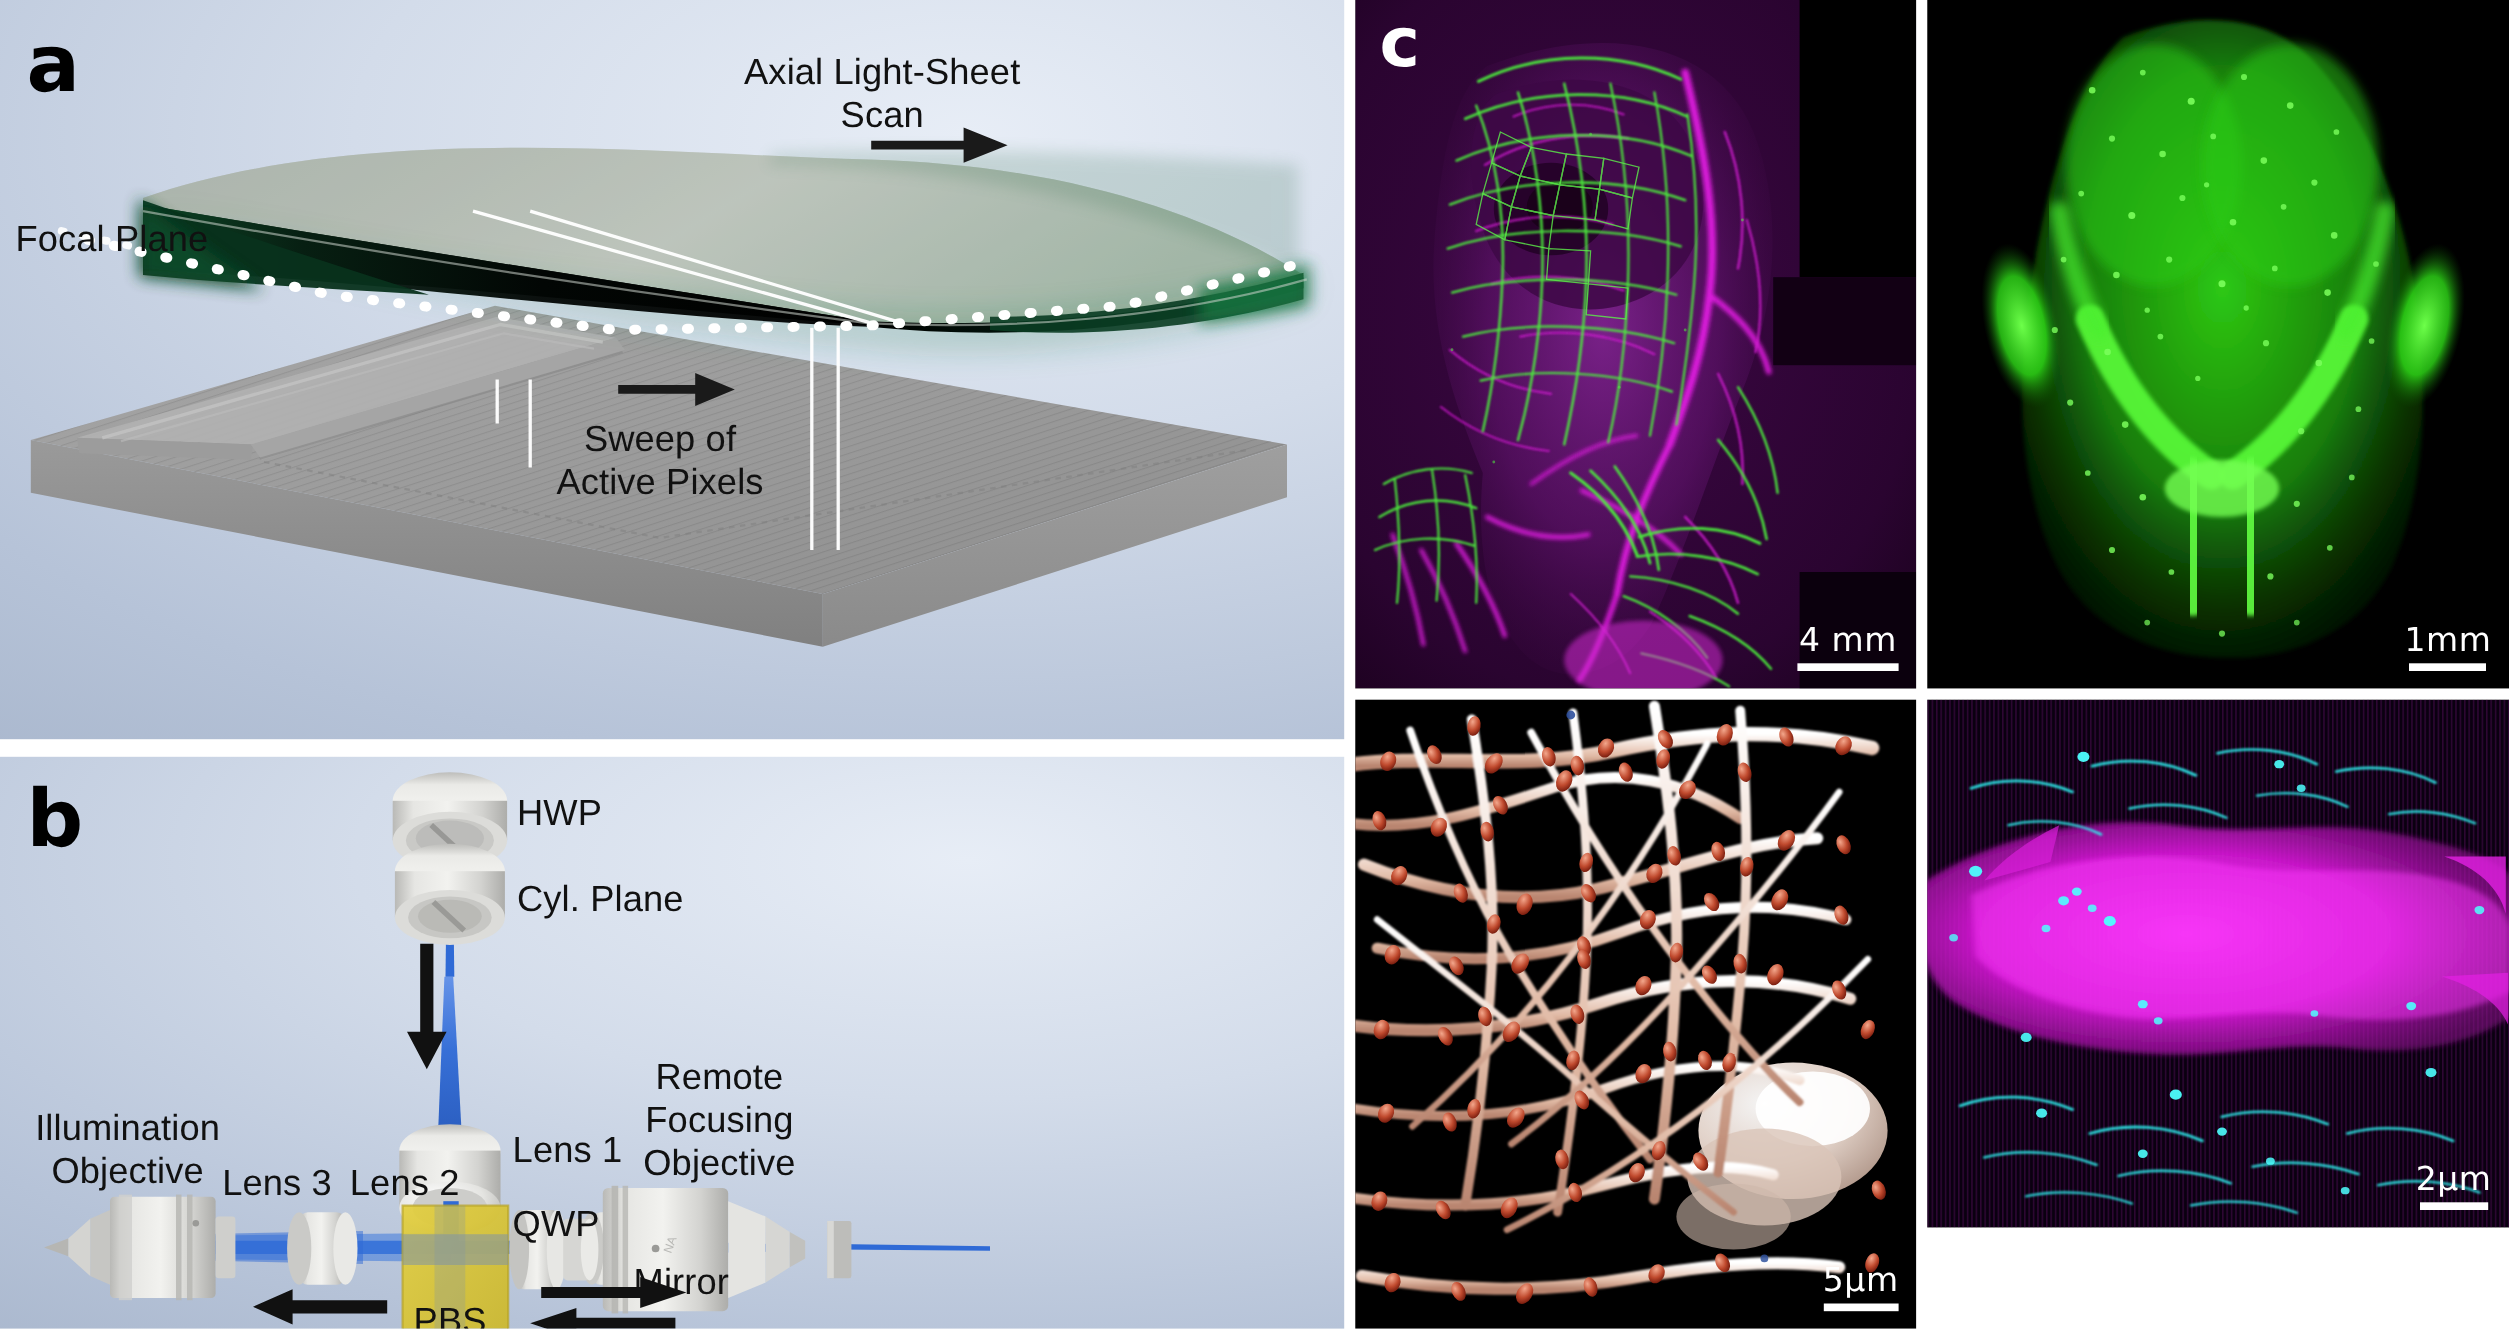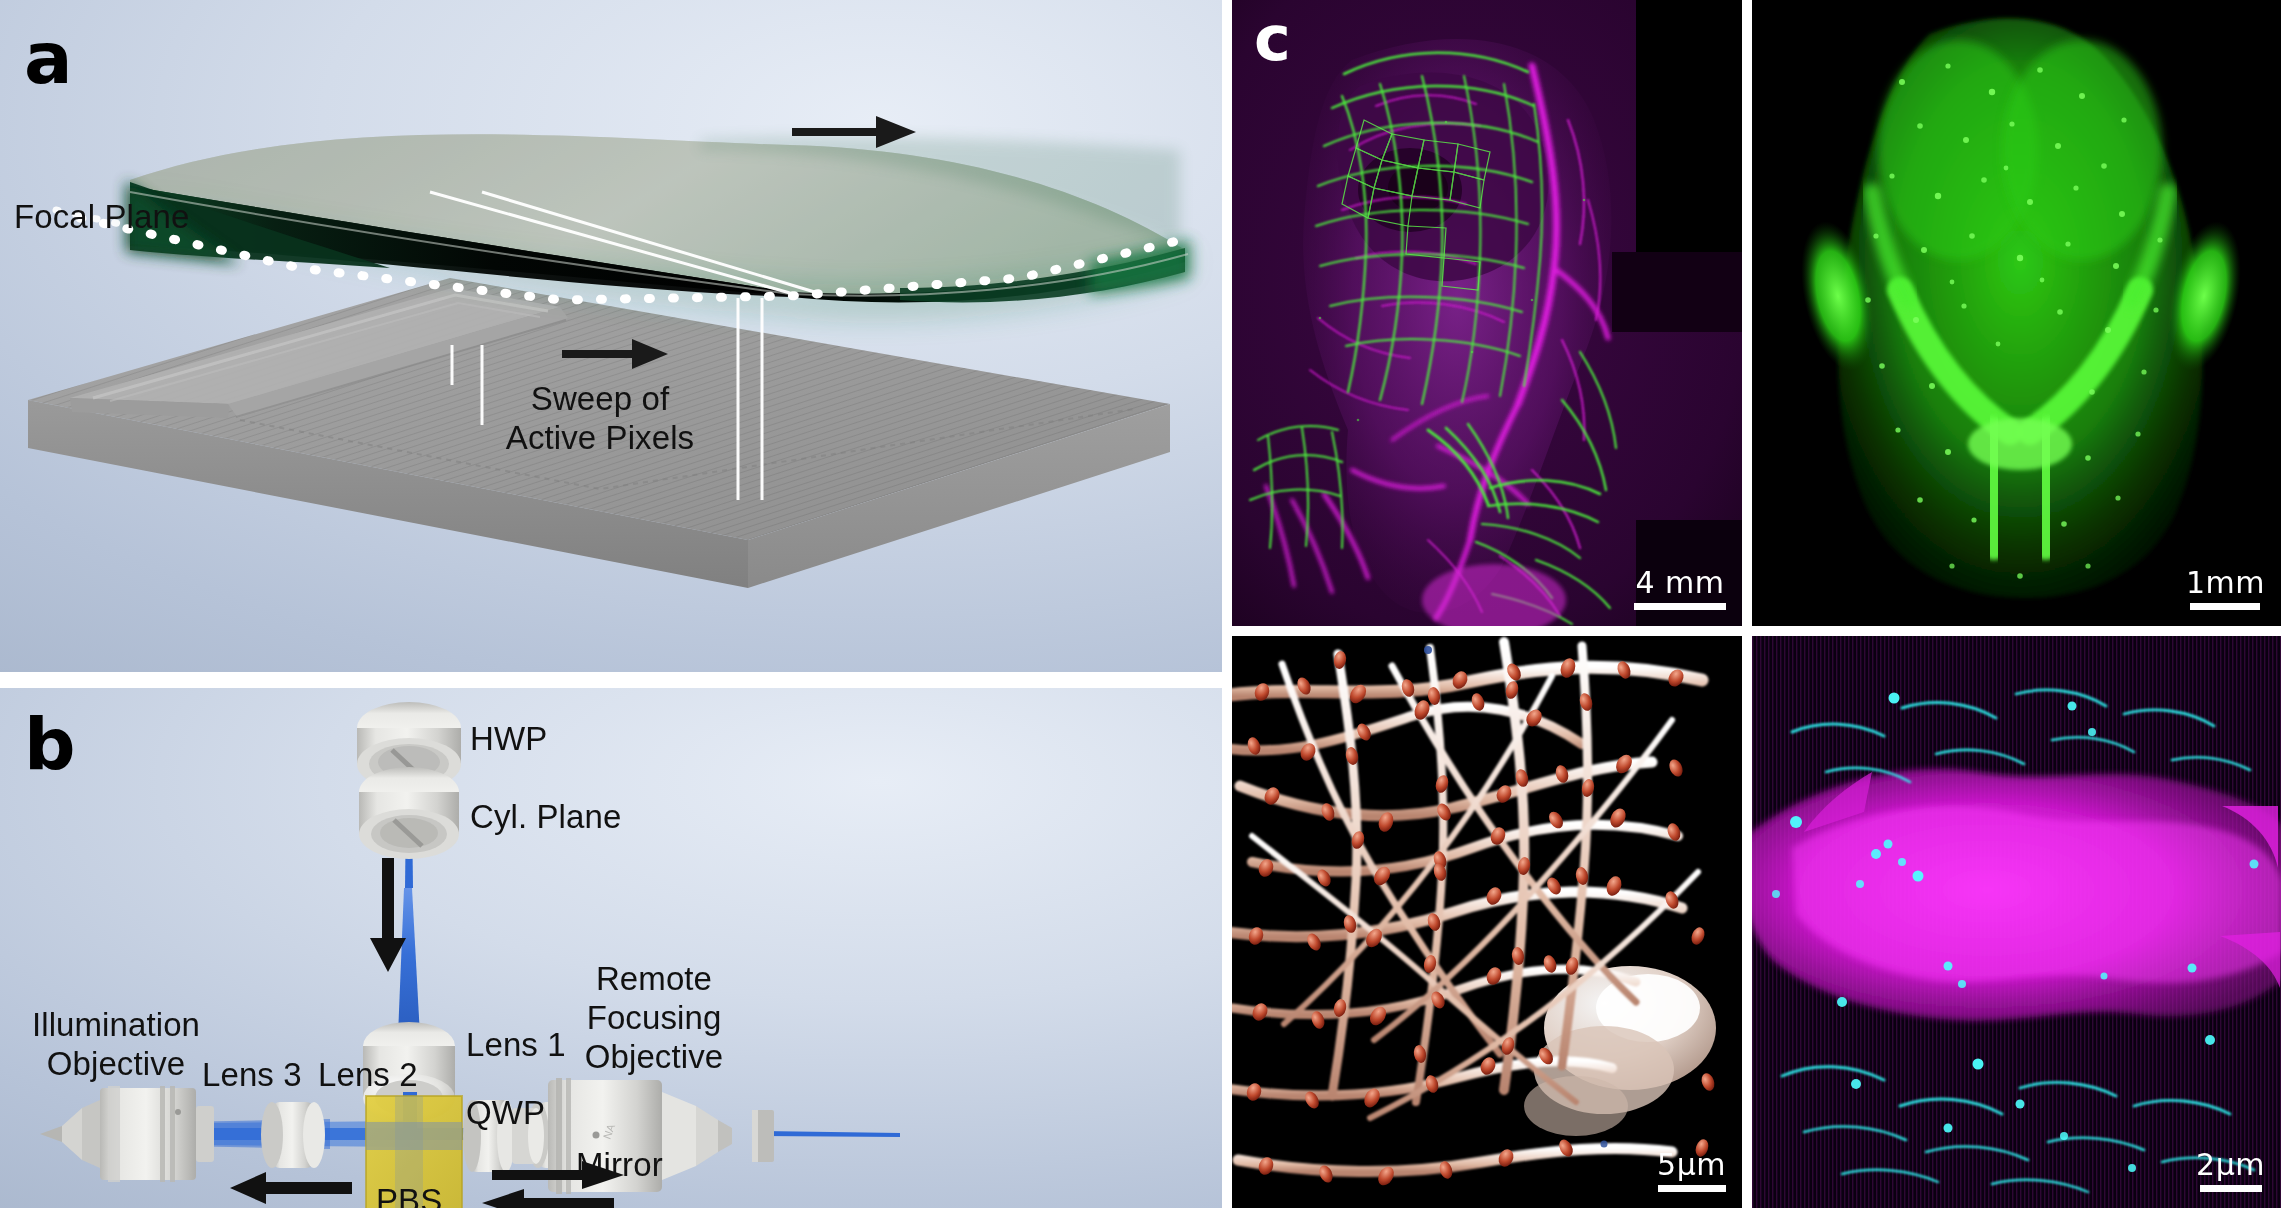--- a/index.html
+++ b/index.html
@@ -69,21 +69,21 @@
     width: 1049px; height: 1208px;
   }
   .micro {
     position: absolute;
     overflow: hidden;
     background: #737373;
   }
   #micro-tl { left: 0;   top: 0;   width: 510px; height: 626px; }
   #micro-tr { left: 520px; top: 0;   width: 529px; height: 626px; }
   #micro-bl { left: 0;   top: 636px; width: 510px; height: 572px; }
-  #micro-br { left: 520px; top: 636px; width: 529px; height: 572px; }
+  #micro-br { left: 520px; top: 636px; width: 529px; height: 480px; }
 
   .micro svg { display: block; width: 100%; height: 100%; }
 
   
   .scalebar {
     position: absolute;
     right: 16px;
     bottom: 16px;
     z-index: 30;
     display: flex;
@@ -230,20 +230,22 @@
       <g stroke="#ffffff" stroke-width="3" fill="none" opacity="0.97">
         <line x1="430" y1="192" x2="790" y2="293"></line>
         <line x1="482" y1="192" x2="818" y2="293"></line>
         <line x1="452" y1="345" x2="452" y2="385"></line>
         <line x1="482" y1="345" x2="482" y2="425"></line>
         <line x1="738" y1="298" x2="738" y2="500"></line>
         <line x1="762" y1="298" x2="762" y2="500"></line>
       </g>
     </svg>
 
+    <div class="sch-label center" id="lab-axial" style="left: 600px; top: 46px; width: 404px;">Axial Light-Sheet
+Scan</div>
 
     <div class="sch-label" id="lab-focal" style="left: 14px; top: 198px; width: 280px;">Focal Plane</div>
 
     <div class="sch-label center" id="lab-sweep" style="left: 430px; top: 380px; width: 340px;">Sweep of
 Active Pixels</div>
 
     <svg class="arrow" style="left: 790px; top: 110px; width: 130px; height: 44px;" viewBox="0 0 130 44">
       <path d="M2,18 L86,18 L86,6 L126,22 L86,38 L86,26 L2,26 Z" fill="#1a1a1a"></path>
     </svg>
     <svg class="arrow" style="left: 560px; top: 335px; width: 112px; height: 38px;" viewBox="0 0 112 38">

